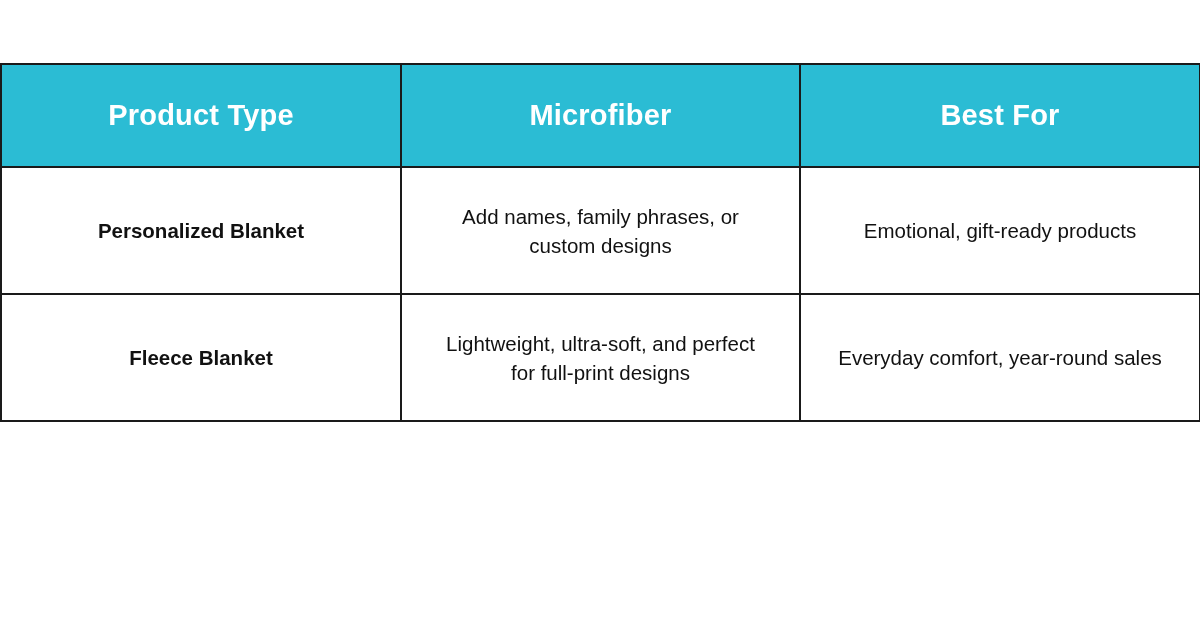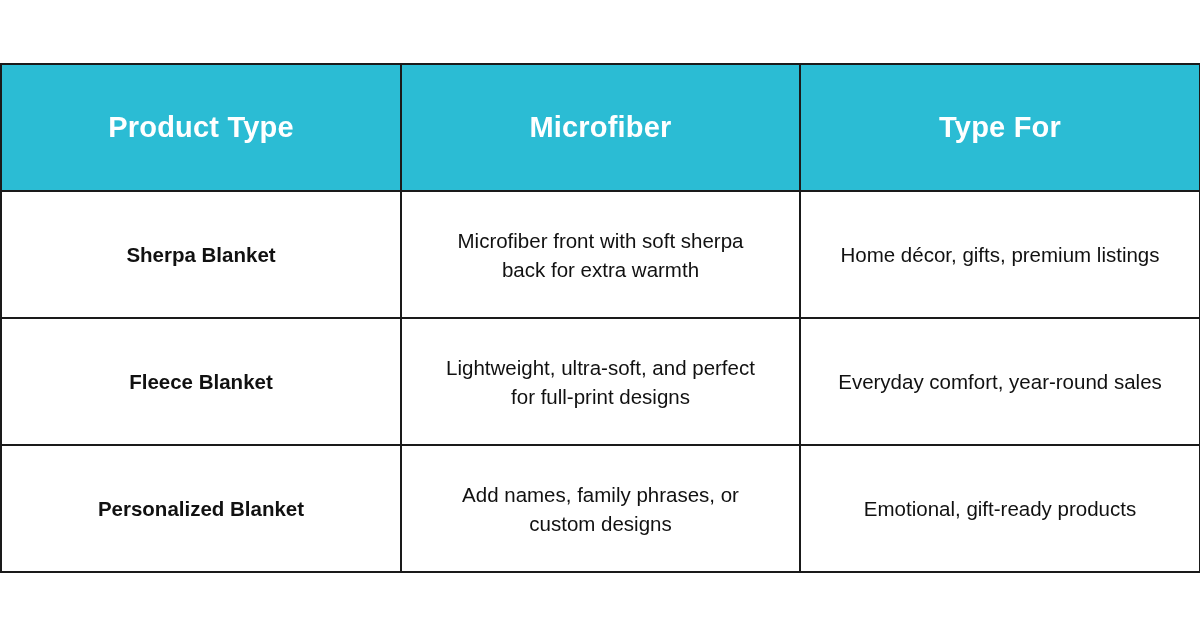--- a/index.html
+++ b/index.html
@@ -8,21 +8,21 @@
     position: absolute; left: 0; top: 63px; width: 1199px;
     border-collapse: collapse; table-layout: fixed;
   }
   .tbl th, .tbl td {
     border: 2px solid #1a1a1a;
     text-align: center; vertical-align: middle;
     padding: 0 14px;
     box-sizing: border-box;
   }
   .tbl thead th {
-    height: 127px;
+    height: 103px;
     background: #2bbcd4;
     color: #ffffff;
     font-size: 29px; font-weight: bold;
     letter-spacing: 0.2px;
   }
   .tbl tbody td { height: 127px; color: #111111; font-size: 20.5px; line-height: 29px; }
   .tbl tbody td.name { font-weight: bold; font-size: 20.5px; }
   col.c1 { width: 400px; } col.c2 { width: 399px; } col.c3 { width: 400px; }
 </style>
 </head>
@@ -31,42 +31,34 @@
 <table class="tbl">
   <colgroup>
       <col class="c1">
       <col class="c2">
       <col class="c3">
     </colgroup>
   <thead>
     <tr>
       <th>Product Type</th>
       <th>Microfiber</th>
-      <th>Type For</th>
+      <th>Best For</th>
     </tr>
   </thead>
   <tbody>
     <tr>
-      <td class="name">Sherpa Blanket</td>
+      <td class="name">Personalized Blanket</td>
       <td>
-        <span>Microfiber front with soft sherpa</span><br>
-        <span>back for extra warmth</span>
+        <span>Add names, family phrases, or</span><br>
+        <span>custom designs</span>
       </td>
-      <td>Home décor, gifts, premium listings</td>
+      <td>Emotional, gift-ready products</td>
     </tr>
     <tr>
       <td class="name">Fleece Blanket</td>
       <td>
         <span>Lightweight, ultra-soft, and perfect</span><br>
         <span>for full-print designs</span>
       </td>
       <td>Everyday comfort, year-round sales</td>
     </tr>
-    <tr>
-      <td class="name">Personalized Blanket</td>
-      <td>
-        <span>Add names, family phrases, or</span><br>
-        <span>custom designs</span>
-      </td>
-      <td>Emotional, gift-ready products</td>
-    </tr>
   </tbody>
 </table>
 
 </body></html>

